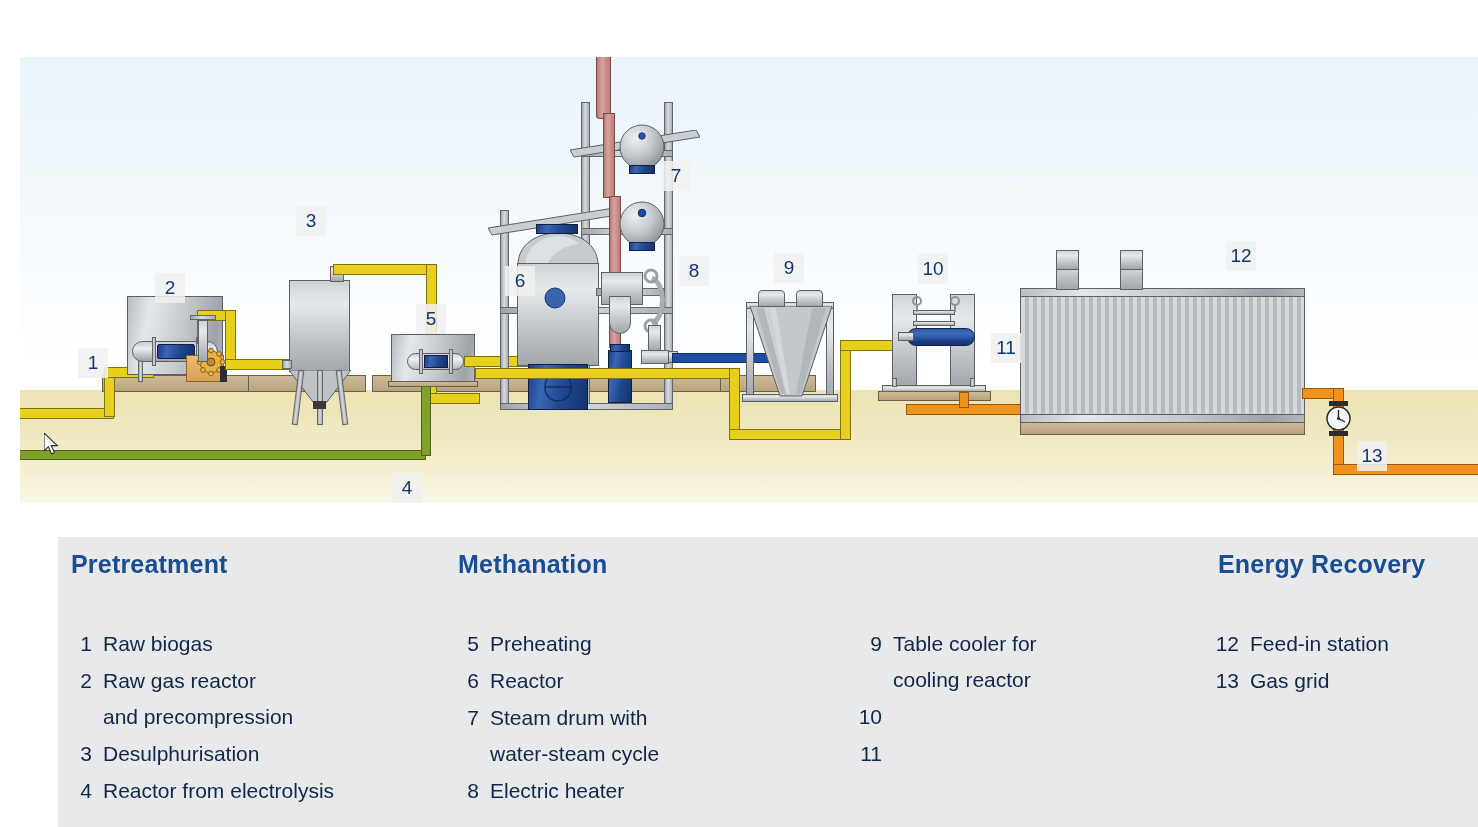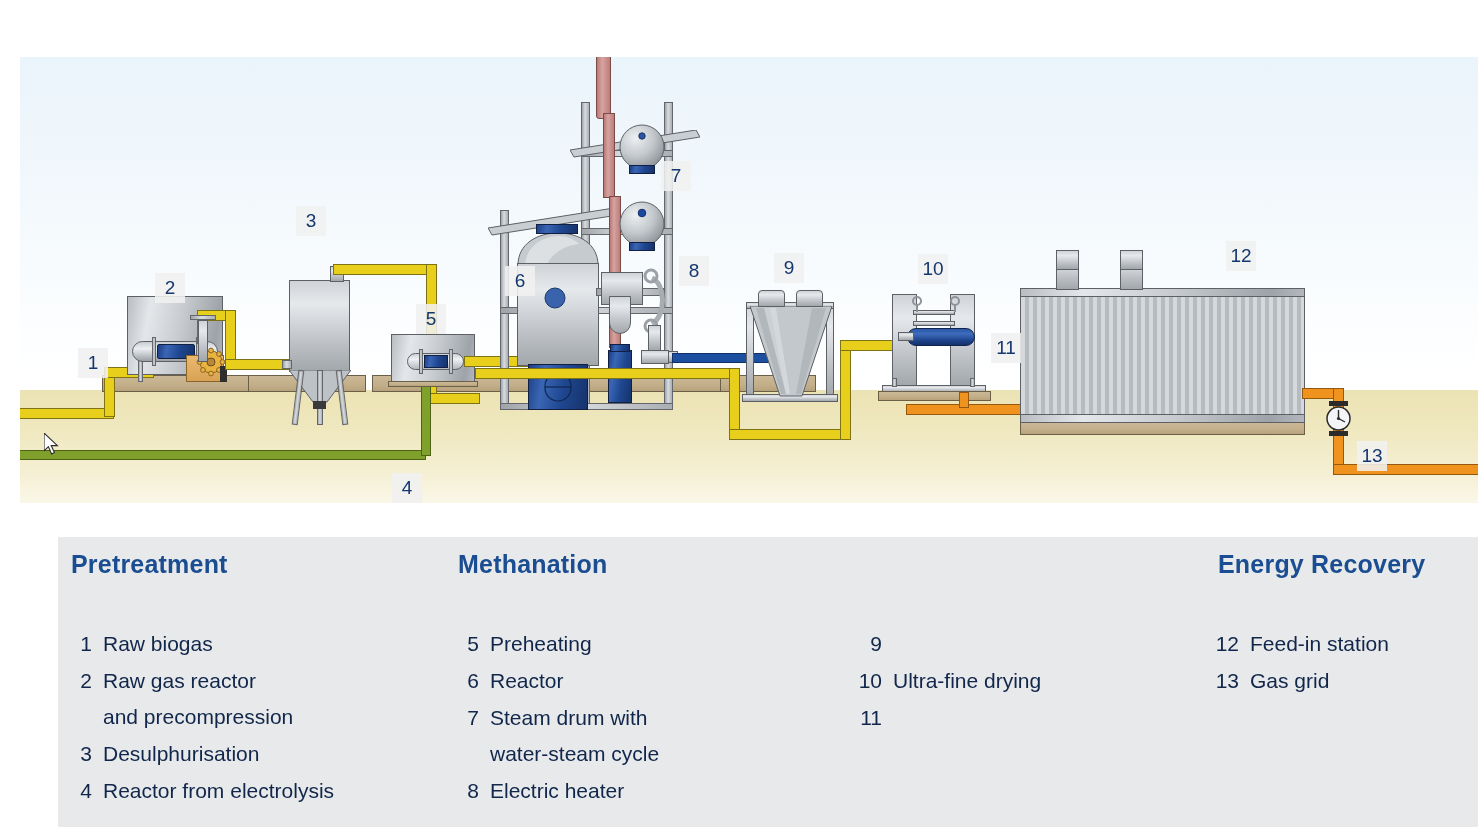--- a/index.html
+++ b/index.html
@@ -338,24 +338,25 @@
         <span class="num">8</span>
         <span class="txt">Electric heater</span>
       </div>
     </div>
   </div>
 
   <div class="col" style="left:790px;width:380px;">
     <div class="items" style="left:0;top:89px;">
       <div class="row">
         <span class="num">9</span>
+        <span class="txt">Table cooler for
+cooling reactor</span>
       </div>
       <div class="row">
         <span class="num">10</span>
-        <span class="txt">Ultra-fine drying</span>
       </div>
       <div class="row">
         <span class="num">11</span>
       </div>
     </div>
   </div>
 
   <div class="col" style="left:1147px;width:310px;">
     <div class="colhead" style="left:13px;">Energy Recovery</div>
     <div class="items" style="left:0;">

